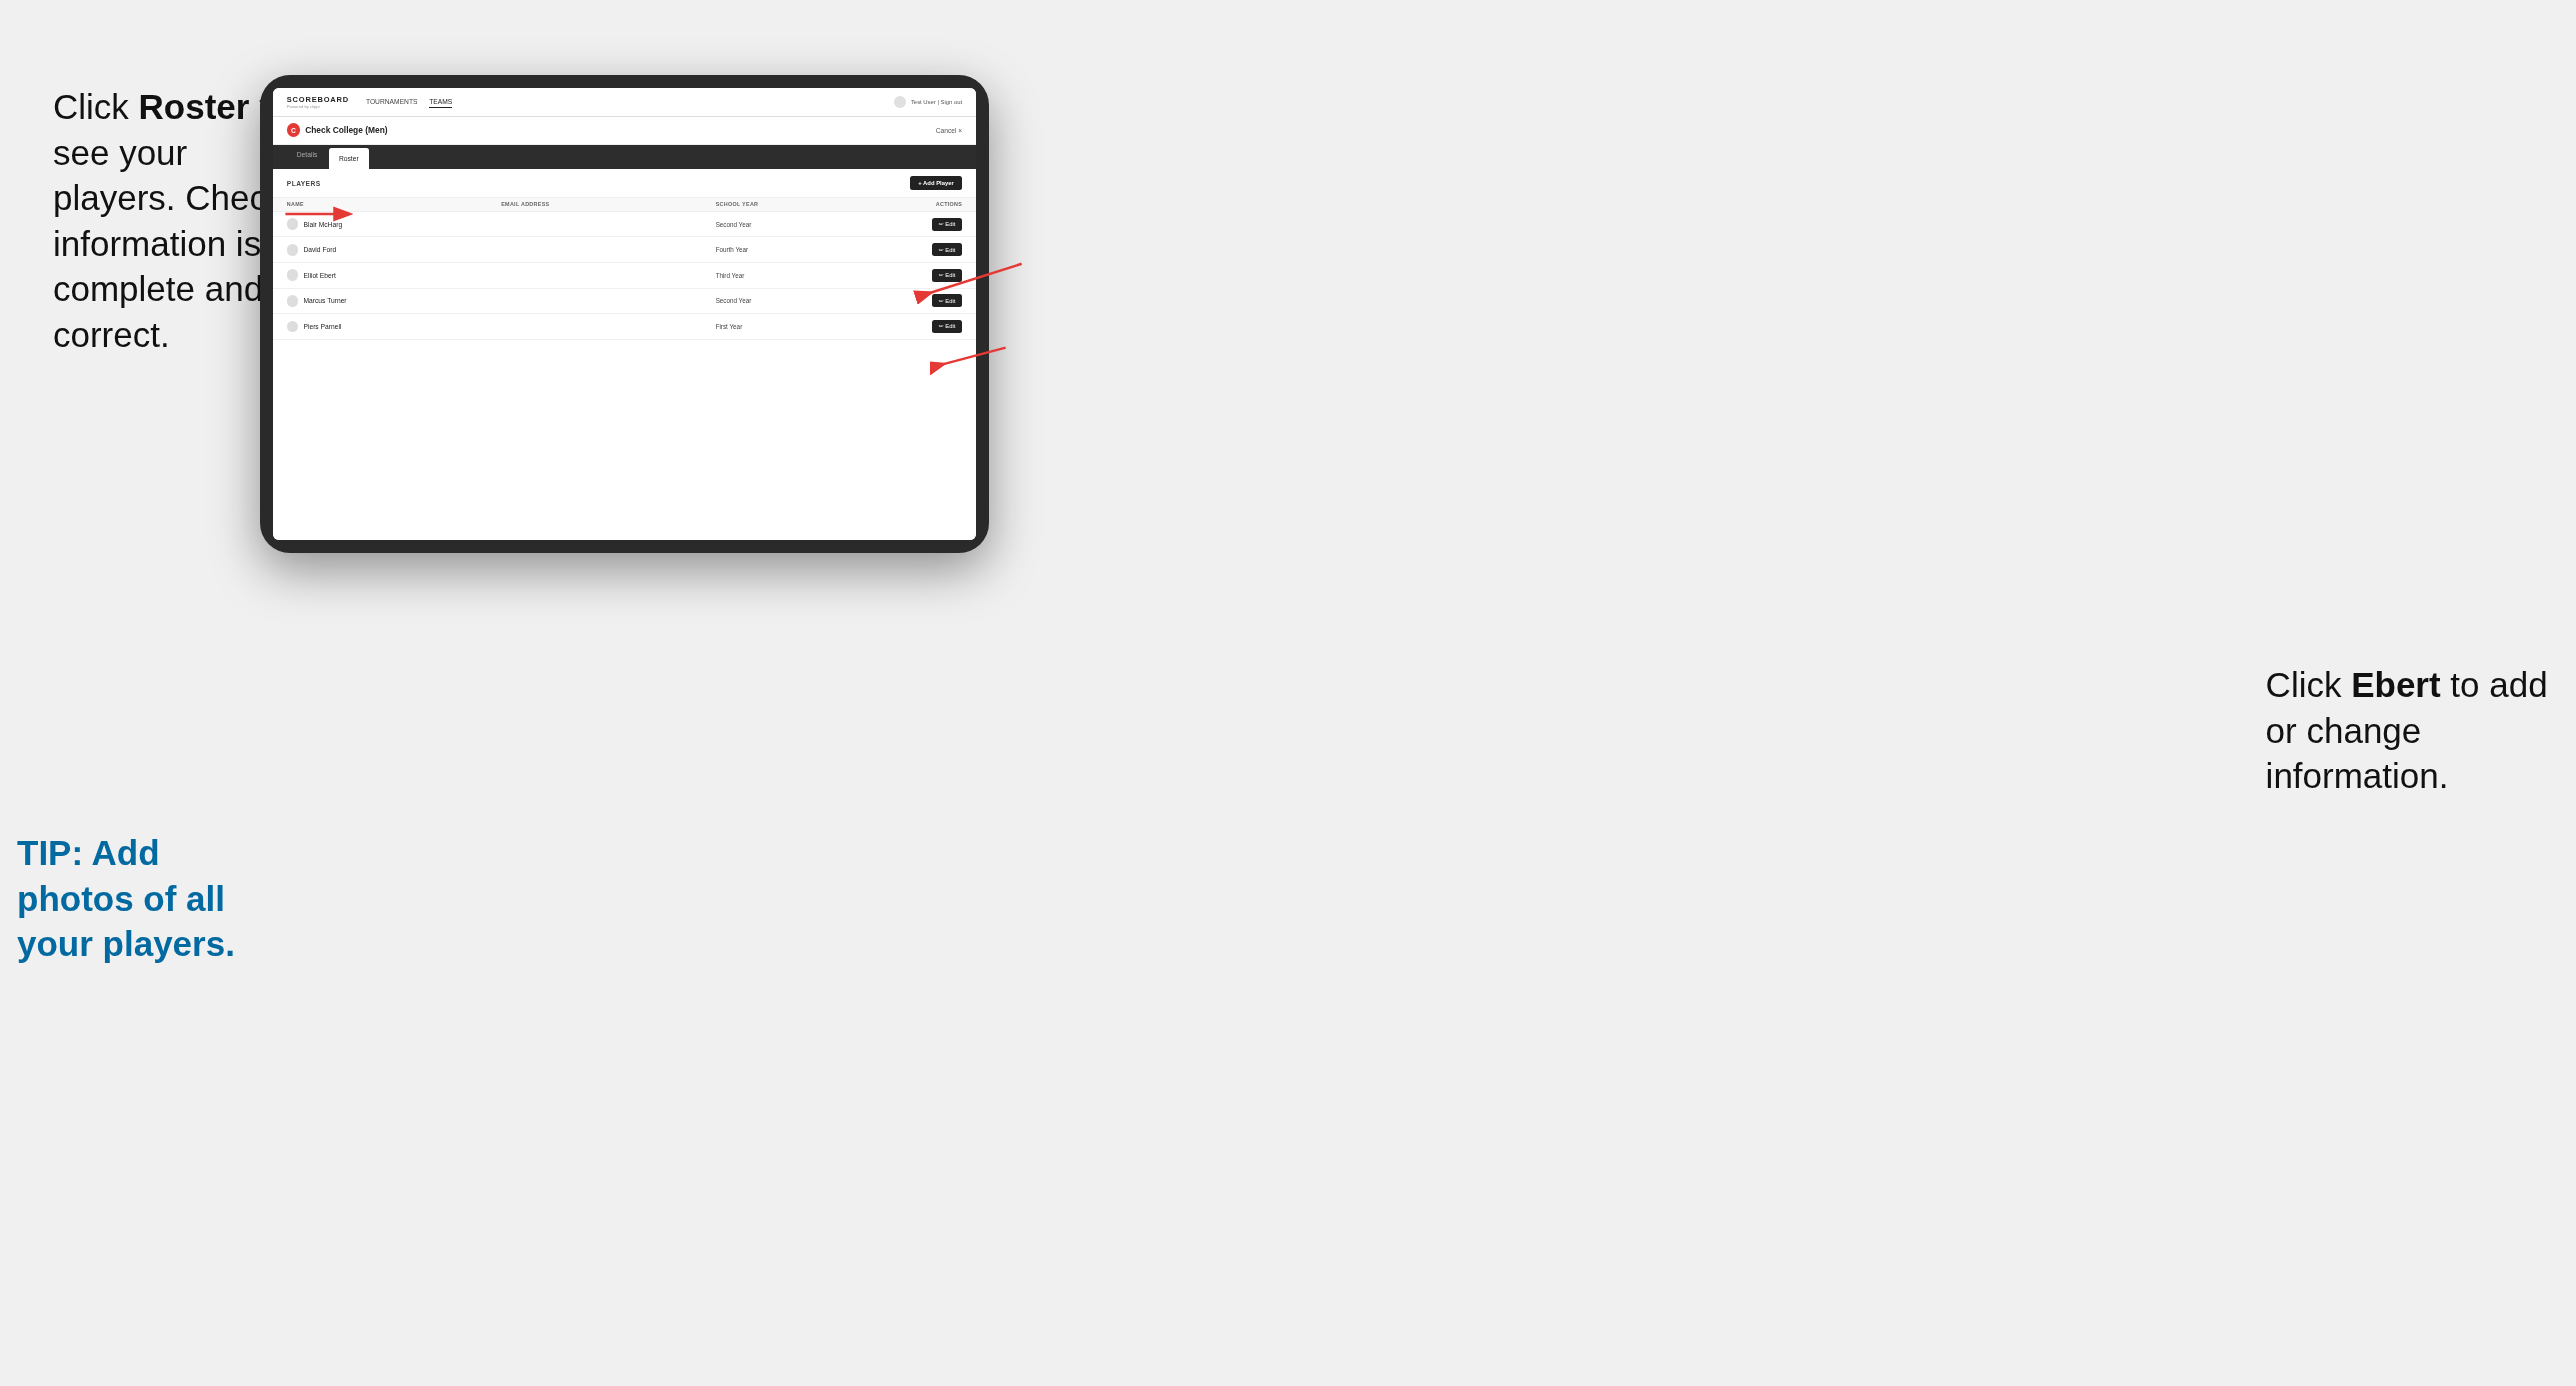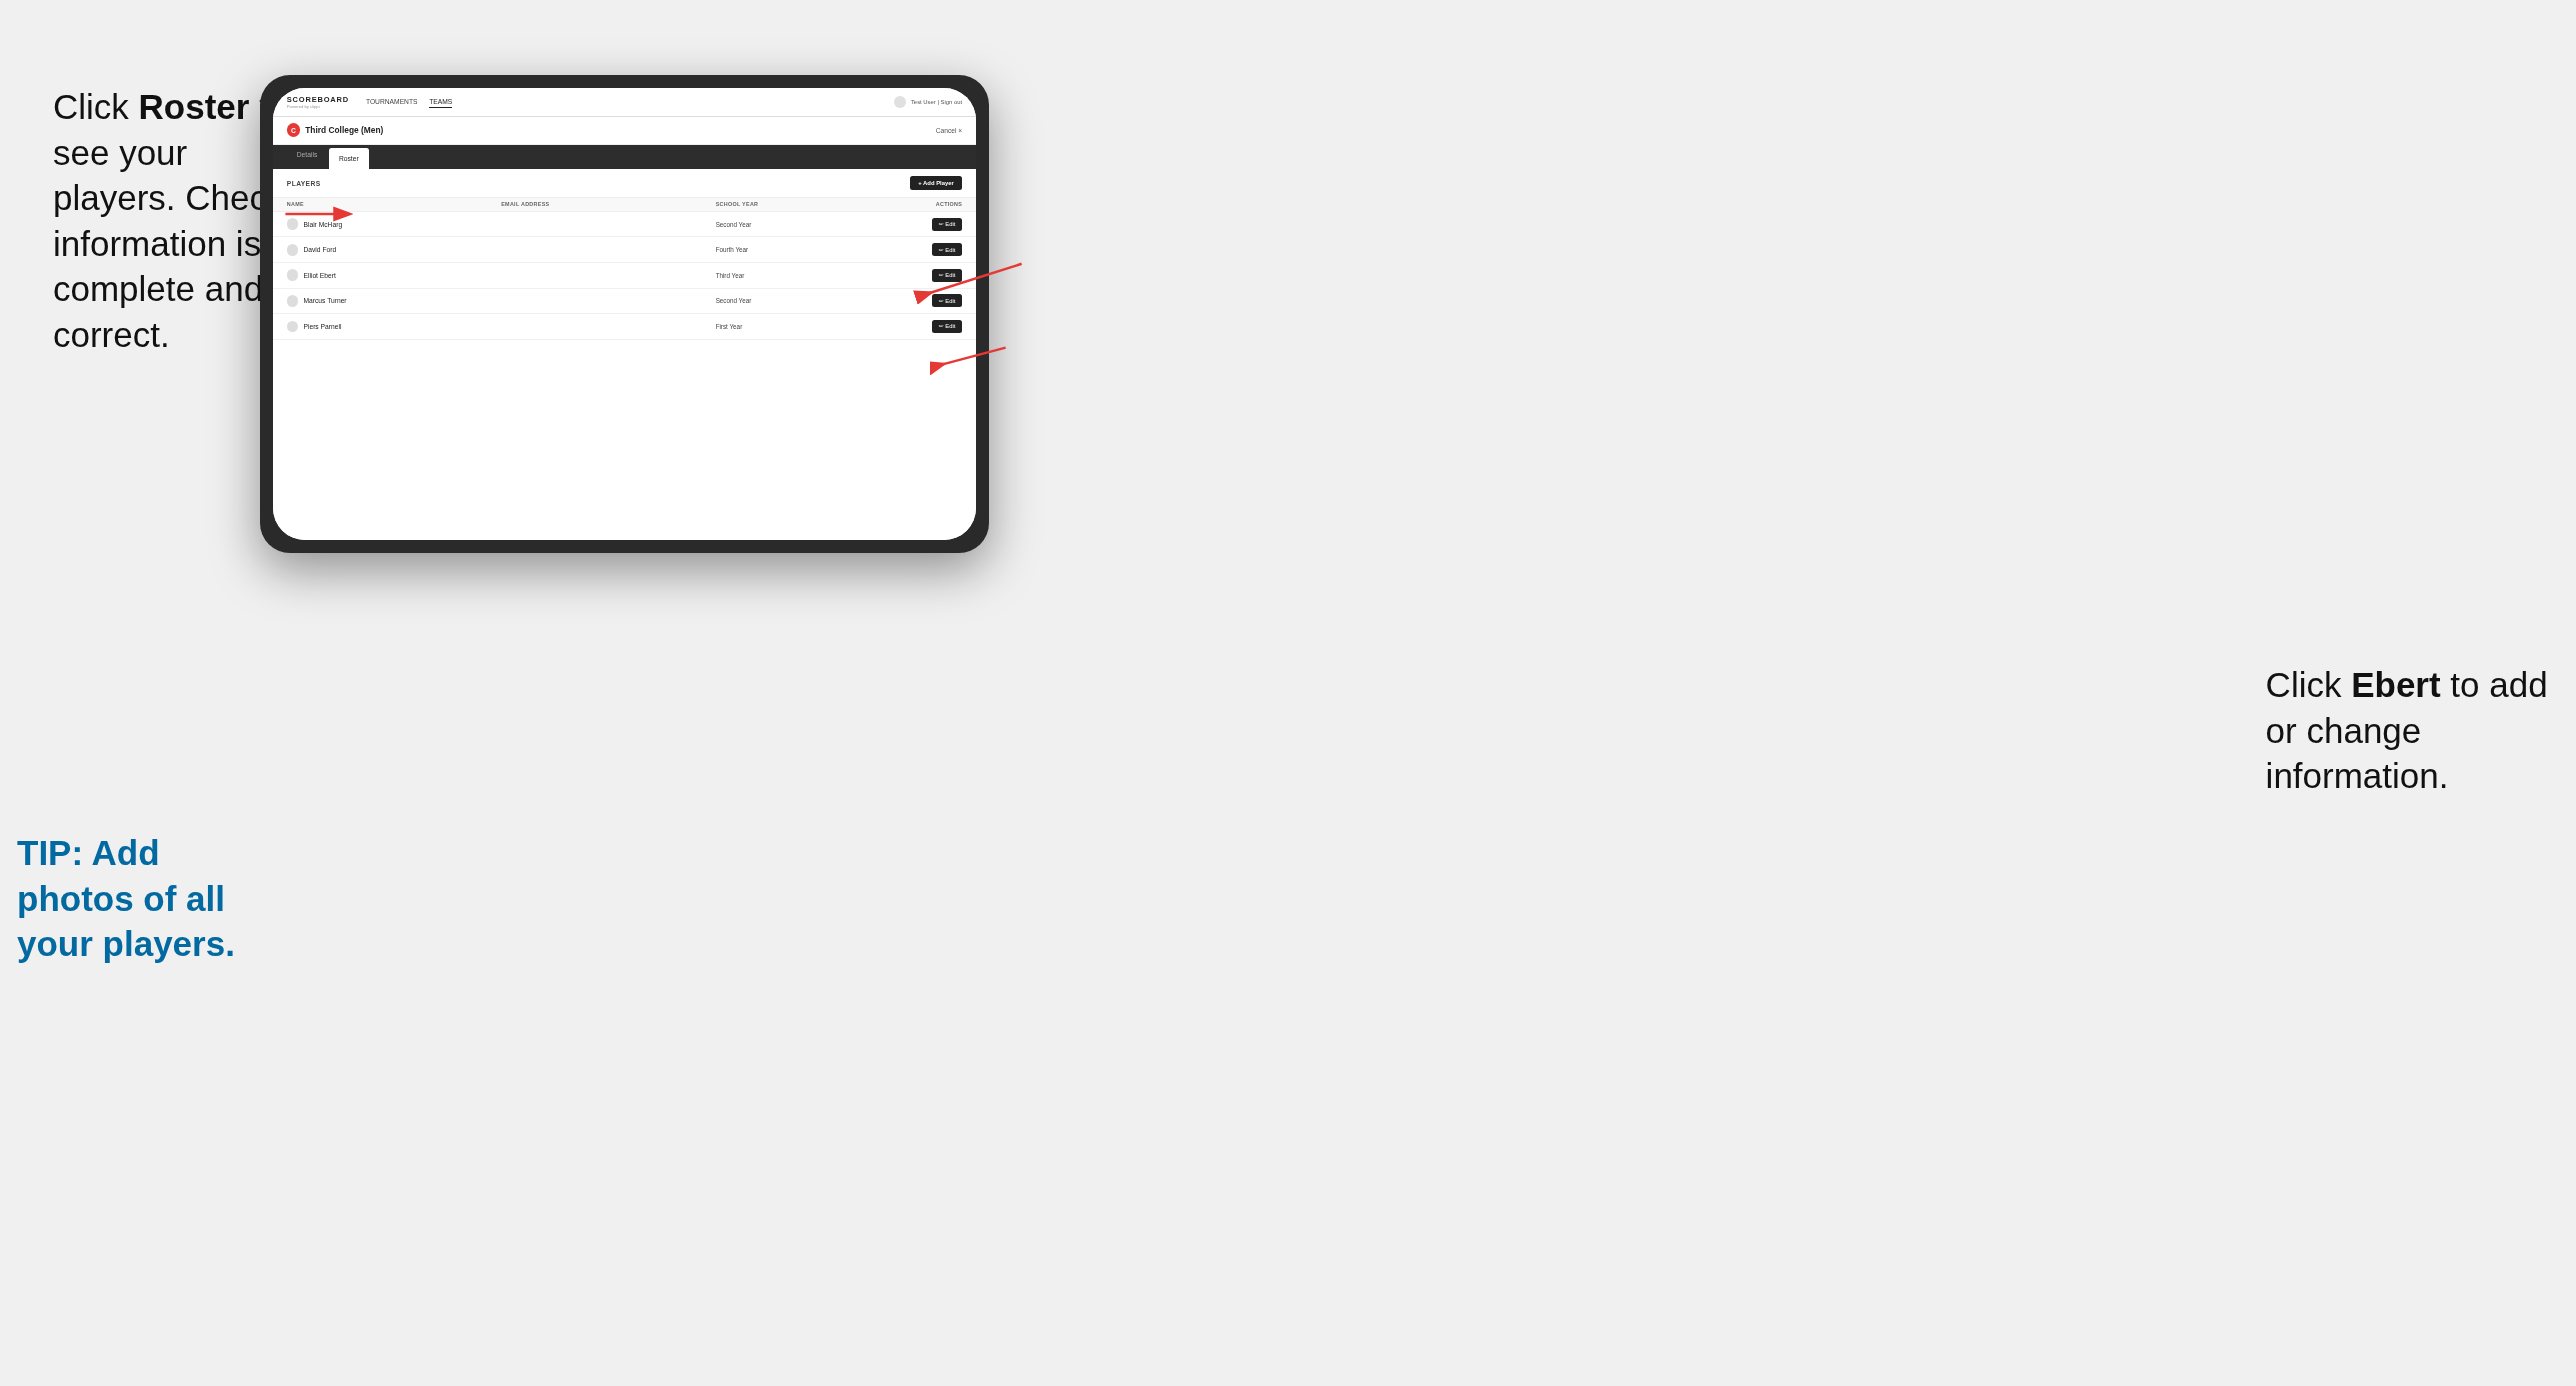--- a/index.html
+++ b/index.html
@@ -65,21 +65,21 @@
       height: 478px;
       background: #2a2a2a;
       border-radius: 30px;
       padding: 13.4px;
       box-shadow: 0 17px 50px rgba(0,0,0,0.4);
     }
     .tablet-screen {
       width: 100%;
       height: 100%;
       background: #f5f5f5;
-      border-radius: 32px;
+      border-radius: 6px;
       overflow: hidden;
       display: flex;
       flex-direction: column;
     }
 
     
     .top-nav {
       background: #fff;
       border-bottom: 0.8px solid #ddd;
       padding: 6.7px 13.4px;
@@ -353,21 +353,21 @@
       </div>
     </div>
 
     <div class="content">
 
       <div class="team-header">
         <div class="team-name-area">
           <div class="team-logo">
             <span>C</span>
           </div>
-          <span class="team-name">Third College (Men)</span>
+          <span class="team-name">Check College (Men)</span>
         </div>
         <div class="cancel-btn">
           <span>Cancel ×</span>
         </div>
       </div>
 
       <div class="tabs-bar">
         <div class="tab">Details</div>
         <div class="tab active">Roster</div>
       </div>

